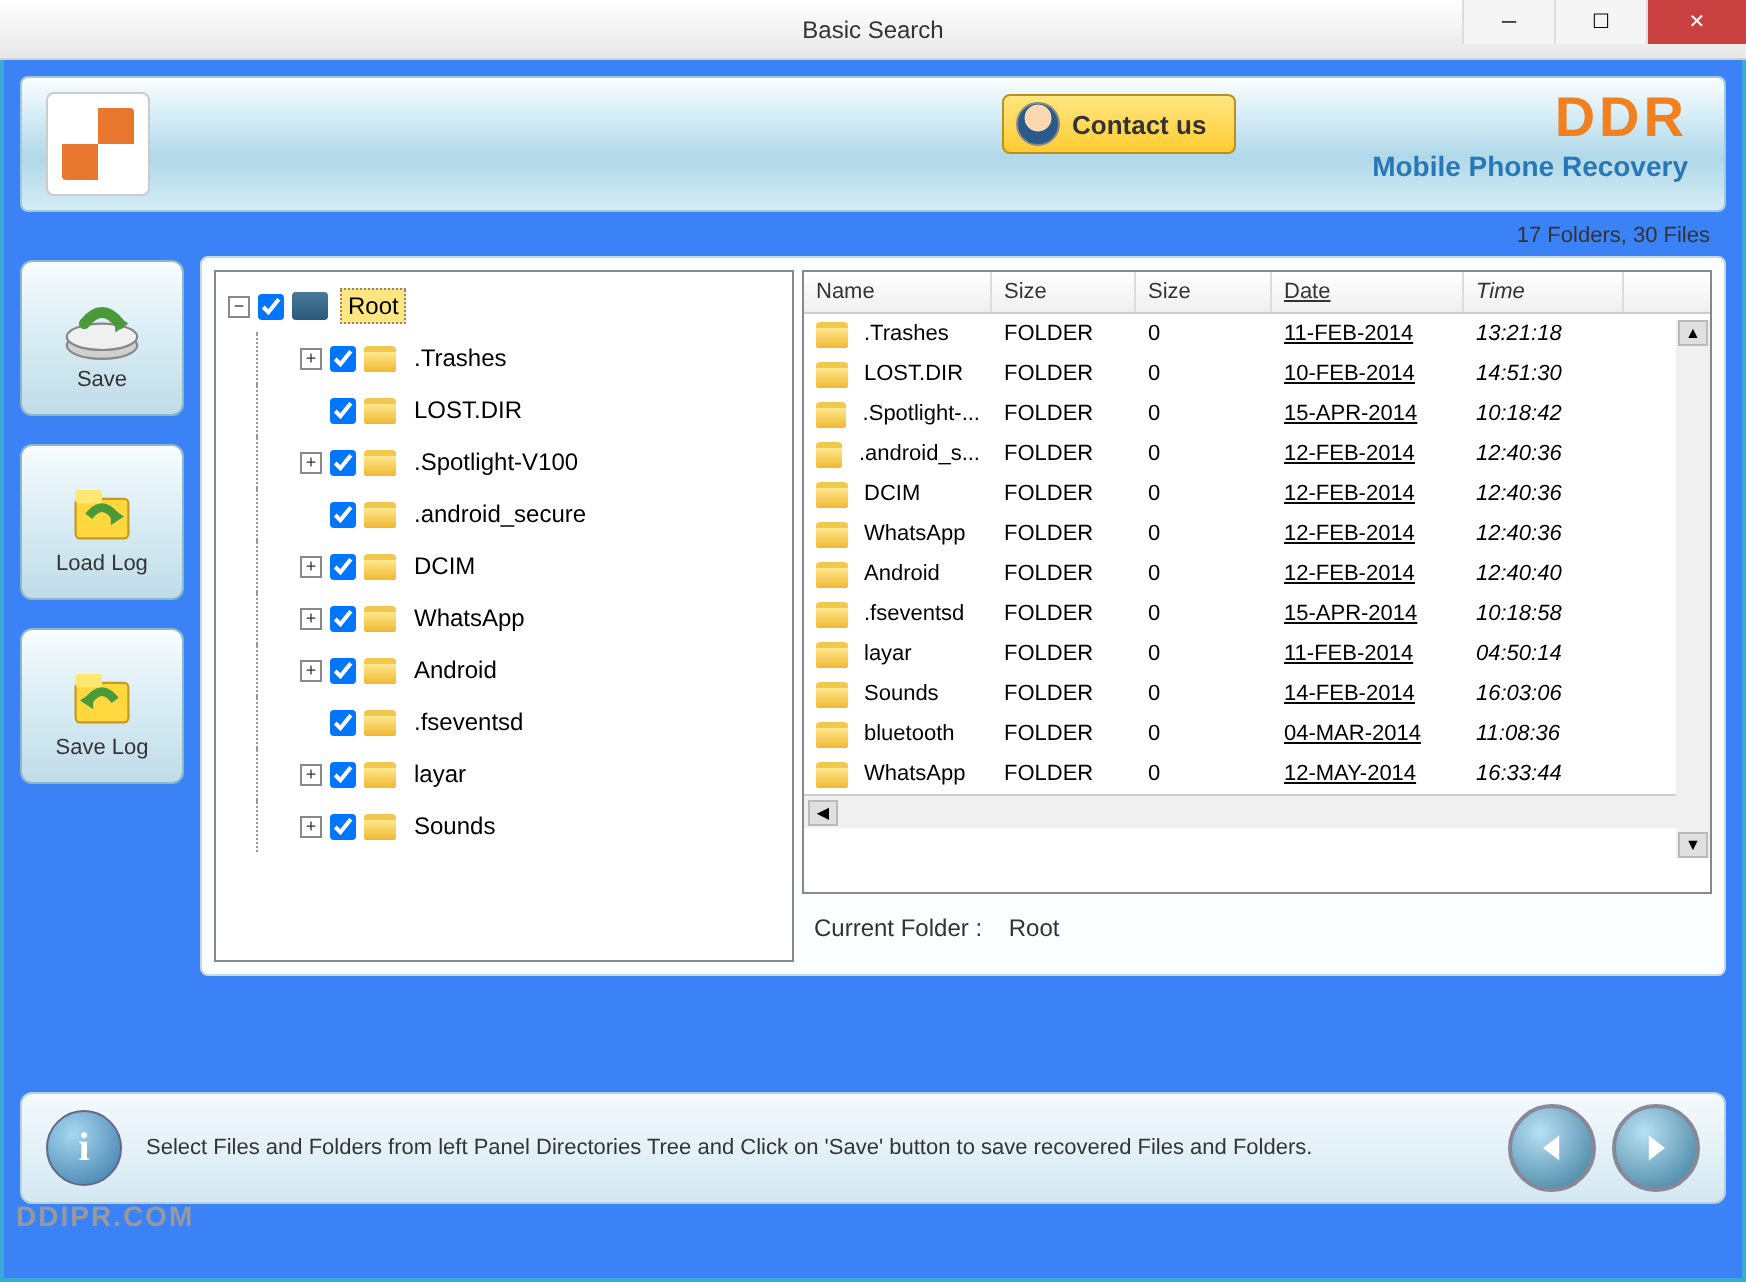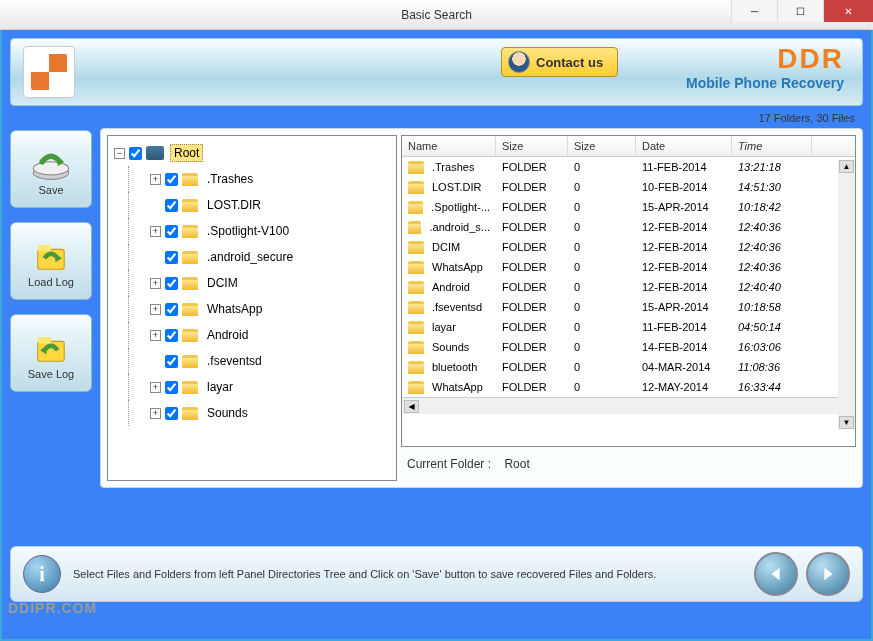--- a/index.html
+++ b/index.html
@@ -52,21 +52,21 @@
 .tree-label.sel { background: #ffe680; border: 1px dotted #888; }
 .dotted-v { width: 20px; border-left: 1px dotted #999; height: 26px; }
 
 .list-wrap { flex: 1; display: flex; flex-direction: column; }
 .list-panel { flex: 1; background: #fff; border: 1px solid #888; overflow: auto; position: relative; }
 .list-header { display: flex; background: linear-gradient(#fff, #f0f0f0); border-bottom: 1px solid #ccc; position: sticky; top: 0; }
 .list-header .col { padding: 4px 6px; border-right: 1px solid #ddd; font-size: 11px; color: #333; }
 .col-name { width: 94px; }
 .col-type { width: 72px; }
 .col-size { width: 68px; }
-.col-date { width: 96px; }
+.col-date { width: 96px; text-decoration: underline; }
 .col-time { width: 80px; font-style: italic; }
 .list-body .row { display: flex; height: 20px; align-items: center; }
 .list-body .cell { padding: 0 6px; font-size: 11px; overflow: hidden; text-overflow: ellipsis; white-space: nowrap; }
 .list-body .col-name { display: flex; align-items: center; gap: 4px; }
 .hscroll { height: 17px; background: #f0f0f0; border-top: 1px solid #ccc; display: flex; align-items: center; justify-content: space-between; padding: 0 2px; }
 .scroll-arrow { width: 15px; height: 13px; background: #e0e0e0; border: 1px solid #bbb; display: flex; align-items: center; justify-content: center; font-size: 8px; cursor: pointer; }
 .vscroll { position: absolute; right: 0; top: 24px; bottom: 17px; width: 17px; background: #f0f0f0; display: flex; flex-direction: column; justify-content: space-between; align-items: center; }
 
 .current-folder { padding: 10px 6px; font-size: 12px; color: #333; }
 

